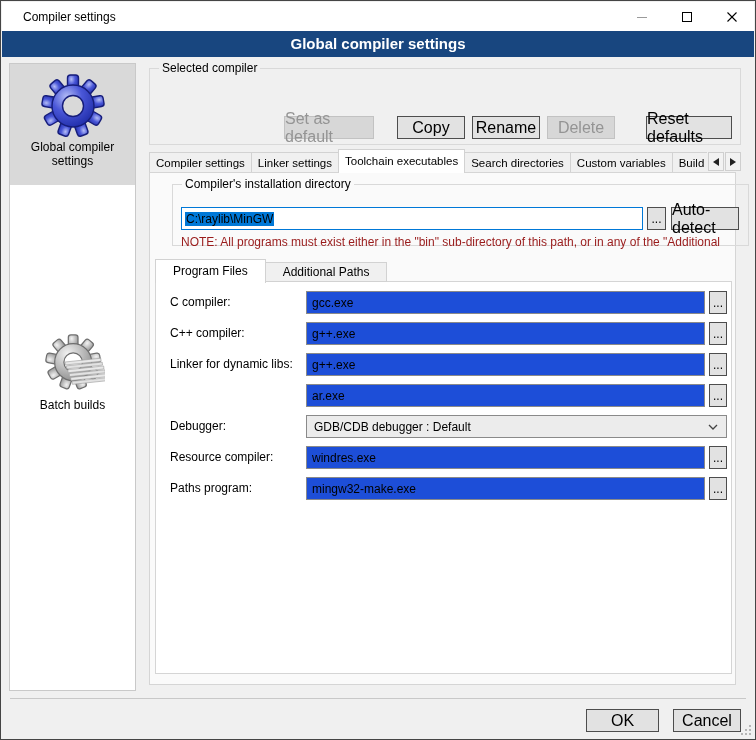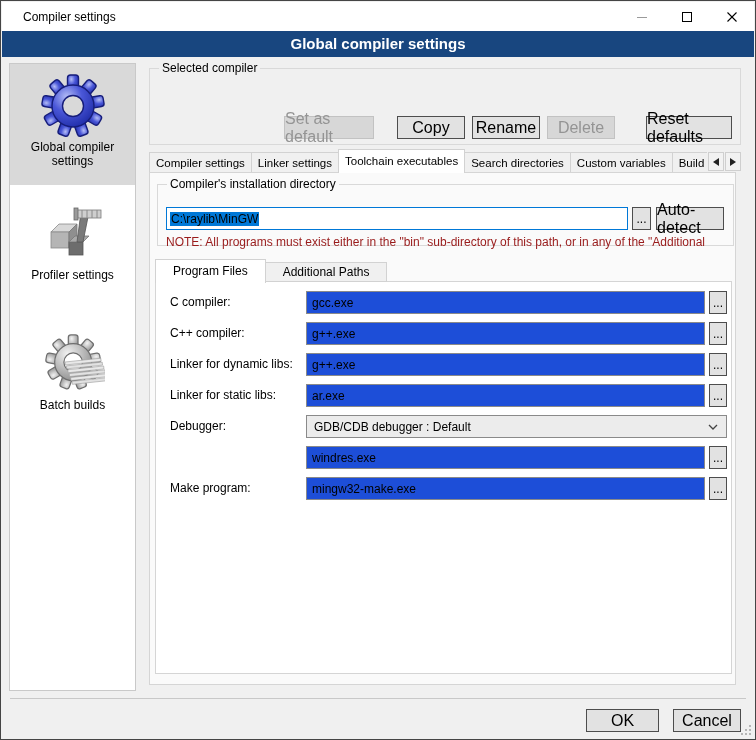--- a/index.html
+++ b/index.html
@@ -47,21 +47,21 @@
   .tab + .tab{margin-left:-1px;}
   .tab.active{margin-top:0;height:25px;line-height:23px;background:#fff;position:relative;z-index:3;border-bottom:none;}
   .tab-arrows{position:absolute;left:706px;top:151px;display:flex;z-index:4;}
   .tab-arrow{width:16px;height:19px;margin-left:1px;background:#f2f2f2;border:1px solid #cfcfcf;
     display:flex;align-items:center;justify-content:center;}
 
   
   .tabpage{position:absolute;left:148px;top:171px;width:587px;height:513px;background:#fafafa;border:1px solid #d5d5d5;z-index:1;}
 
   
-  .grp-dir{left:7px;top:11px;width:577px;height:62px;}
+  .grp-dir{left:22px;top:11px;width:577px;height:62px;}
   .grp-dir .gb-label{background:#fafafa;}
   .dir-input{position:absolute;left:8px;top:22px;width:462px;height:23px;border:1px solid #0078d7;background:#fff;
     display:flex;align-items:center;padding:0 3px;overflow:hidden;}
   .sel-text{background:#0078d7;color:#000000;padding:0 1px;white-space:nowrap;}
   .mini-btn{position:absolute;width:19px;height:23px;background:#e2e2e2;border:1px solid #4d4d4d;
     display:flex;align-items:center;justify-content:center;line-height:10px;}
   .b-browse-dir{left:474px;top:22px;}
   .b-autodetect{left:498px;top:22px;width:68px;}
   .note{position:absolute;left:8px;top:50px;right:1px;color:#991b1b;white-space:nowrap;overflow:hidden;}
 
@@ -136,37 +136,20 @@
           <rect x="26.5" y="1" width="11" height="15" rx="3" transform="rotate(240 32 32)"></rect>
           <rect x="26.5" y="1" width="11" height="15" rx="3" transform="rotate(280 32 32)"></rect>
           <rect x="26.5" y="1" width="11" height="15" rx="3" transform="rotate(320 32 32)"></rect>
           <circle cx="32" cy="32" r="21"></circle>
         </g>
         <circle cx="32" cy="32" r="10.5" fill="#d9d9d9" stroke="#161d7a" stroke-width="1.4"></circle>
       </svg>
       <div class="sb-label">Global compiler settings</div>
     </div>
 
-    <div class="sb-item" style="top:128px;height:103px;">
-      <svg class="sb-icon" width="64" height="64" viewBox="0 0 64 64">
-        <polygon points="10,30 18,22 36,22 28,30" fill="#d8d8d8" stroke="#8a8a8a" stroke-width="0.8"></polygon>
-        <rect x="10" y="30" width="18" height="16" fill="#b5b5b5" stroke="#8a8a8a" stroke-width="0.8"></rect>
-        <polygon points="28,30 36,22 36,38 28,46" fill="#8f8f8f" stroke="#777" stroke-width="0.8"></polygon>
-        <rect x="28" y="40" width="14" height="13" fill="#6d6d6d" stroke="#555" stroke-width="0.8"></rect>
-        <polygon points="28,40 34,34 48,34 42,40" fill="#a9a9a9" stroke="#777" stroke-width="0.8"></polygon>
-        <polygon points="40,10 48,10 42,40 36,40" fill="#7a7a7a" stroke="#555" stroke-width="0.8"></polygon>
-        <rect x="36" y="8" width="24" height="8" fill="#cfcfcf" stroke="#7a7a7a" stroke-width="0.8"></rect>
-        <line x1="41" y1="8" x2="41" y2="16" stroke="#8a8a8a" stroke-width="1"></line>
-        <line x1="46" y1="8" x2="46" y2="16" stroke="#8a8a8a" stroke-width="1"></line>
-        <line x1="51" y1="8" x2="51" y2="16" stroke="#8a8a8a" stroke-width="1"></line>
-        <line x1="56" y1="8" x2="56" y2="16" stroke="#8a8a8a" stroke-width="1"></line>
-        <rect x="33" y="6" width="4" height="12" fill="#9a9a9a" stroke="#666" stroke-width="0.8"></rect>
-      </svg>
-      <div class="sb-label">Profiler settings</div>
-    </div>
 
     <div class="sb-item" style="top:258px;height:105px;">
       <svg class="sb-icon" width="64" height="64" viewBox="0 0 64 64">
         <defs>
             <radialGradient id="ggray" cx="35%" cy="28%" r="80%">
           <stop offset="0" stop-color="#f2f2f2"></stop>
               <stop offset="0.5" stop-color="#bdbdbd"></stop>
               <stop offset="1" stop-color="#8a8a8a"></stop>
         </radialGradient>
           </defs>
@@ -259,42 +242,42 @@
         <div class="mini-btn">...</div>
       </div>
 
       <div class="row" style="top:71px;">
         <span class="flabel">Linker for dynamic libs:</span>
         <input class="field-input" value="g++.exe" style="">
         <div class="mini-btn">...</div>
       </div>
 
       <div class="row" style="top:102px;">
-        <span class="flabel">Linker for static libs:</span>
         <input class="field-input" value="ar.exe" style="">
         <div class="mini-btn">...</div>
       </div>
 
       <div class="row" style="top:133px;">
         <span class="flabel">Debugger:</span>
         <div class="combo combo-dbg">
           <span>GDB/CDB debugger : Default</span>
           <svg class="chev" width="12" height="8">
               <polyline points="2,2 6,6 10,2" fill="none" stroke="#444" stroke-width="1.3"></polyline>
             </svg>
         </div>
       </div>
 
       <div class="row" style="top:164px;">
+        <span class="flabel">Resource compiler:</span>
         <input class="field-input" value="windres.exe" style="">
         <div class="mini-btn">...</div>
       </div>
 
       <div class="row" style="top:195px;">
-        <span class="flabel">Make program:</span>
+        <span class="flabel">Paths program:</span>
         <input class="field-input" value="mingw32-make.exe" style="">
         <div class="mini-btn">...</div>
       </div>
 
     </div>
   </div>
 
   <div class="divider"></div>
   <div class="btn b-ok">OK</div>
   <div class="btn b-cancel">Cancel</div>

